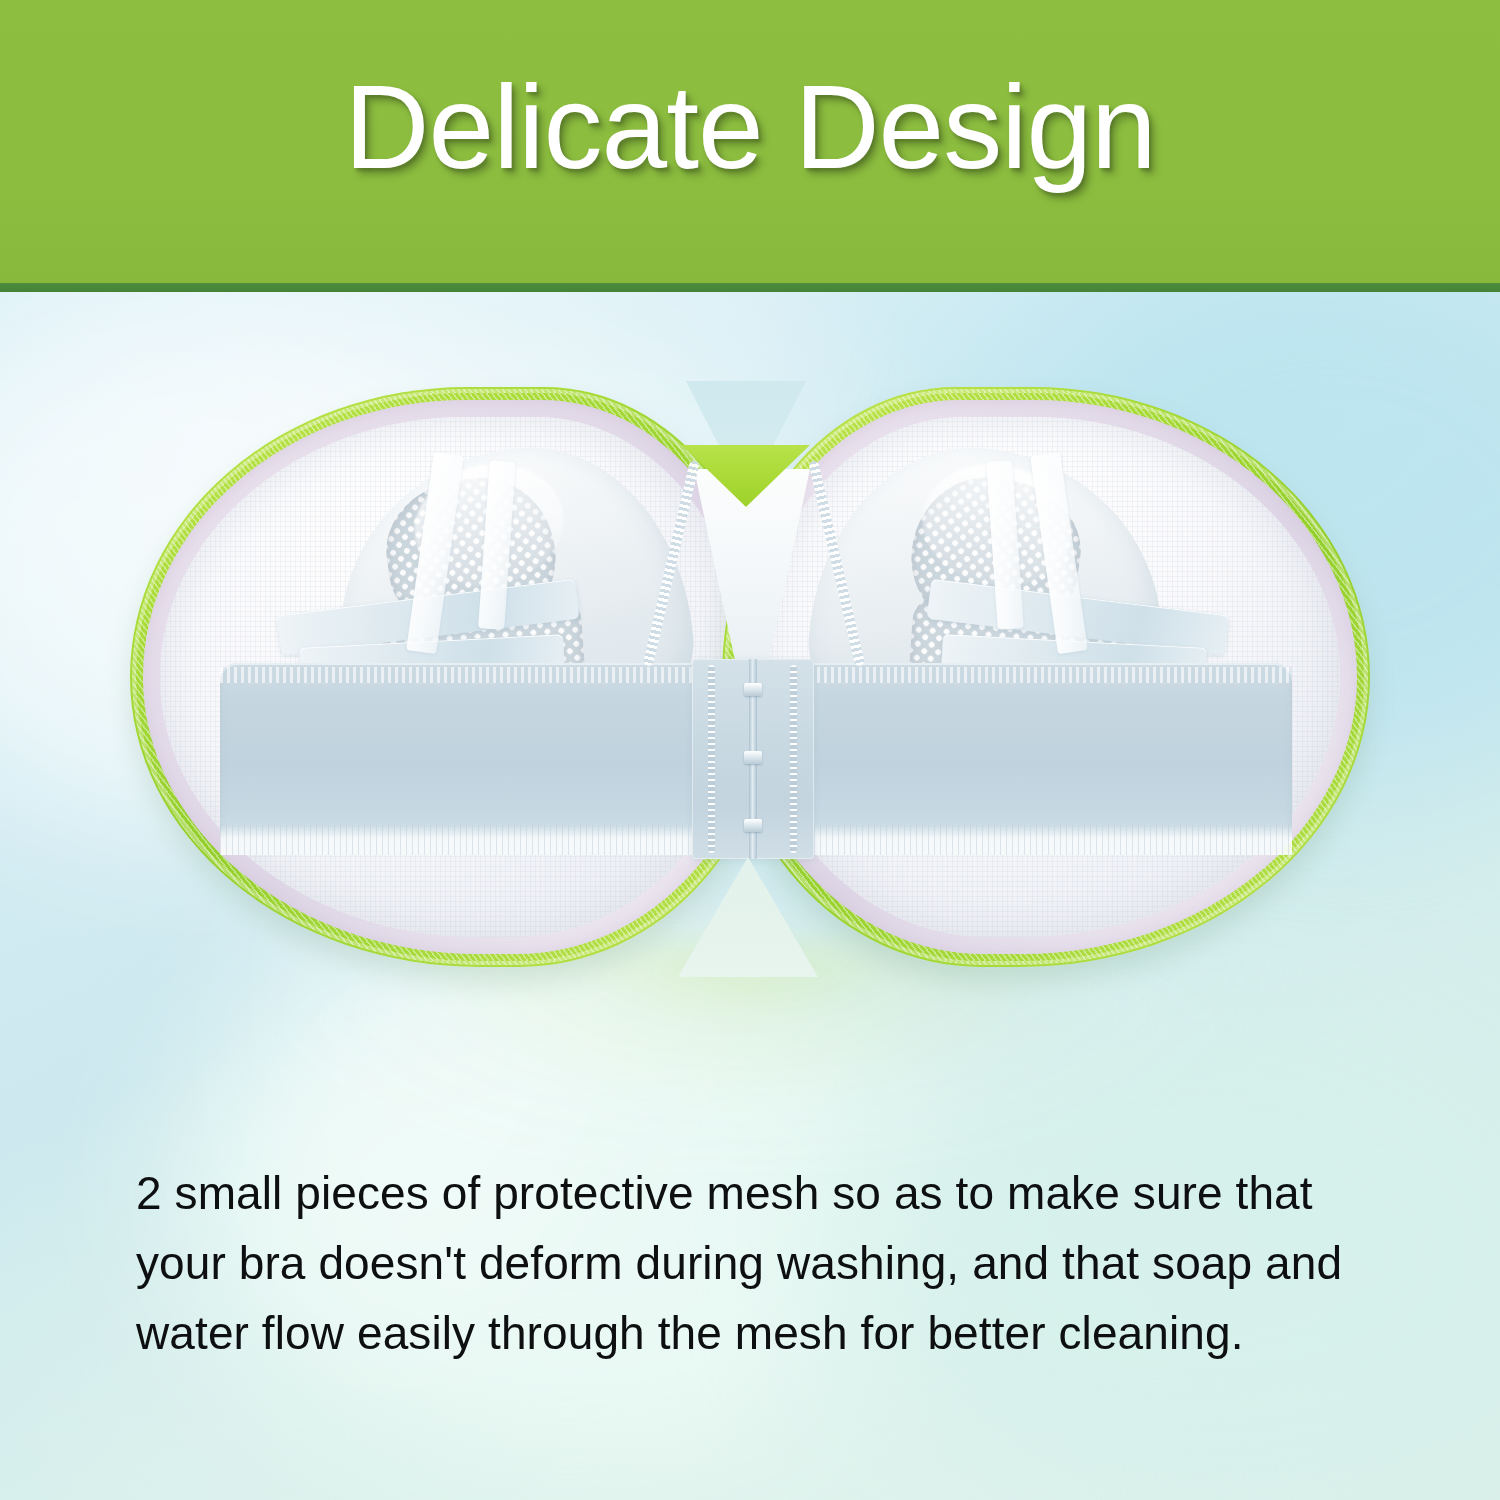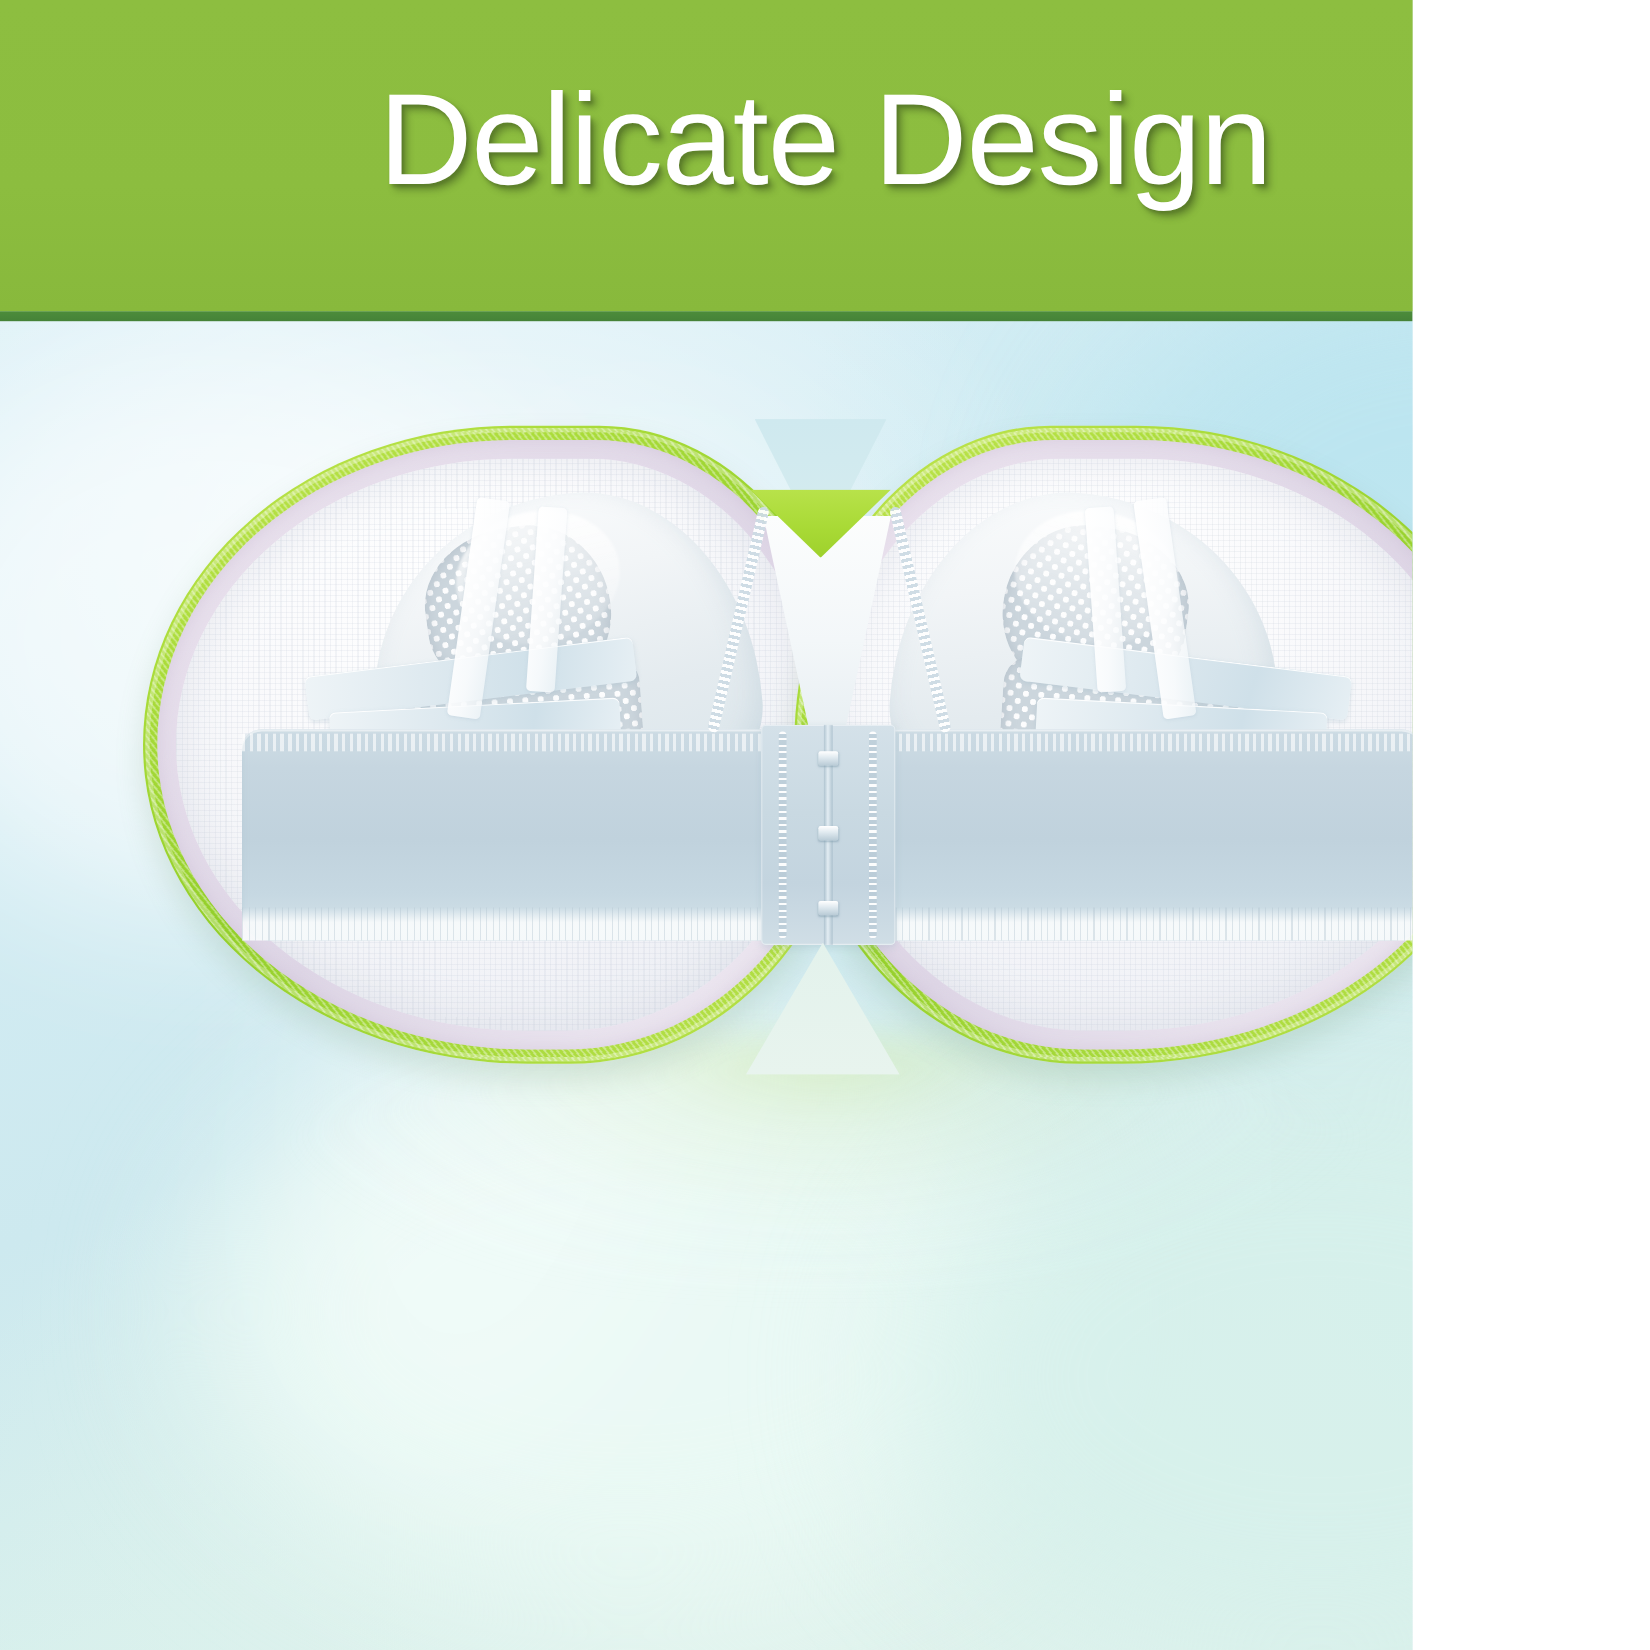--- a/index.html
+++ b/index.html
@@ -3,21 +3,21 @@
 <meta charset="utf-8">
 <title>Delicate Design</title>
 <style>
   html, body {
     margin: 0;
     padding: 0;
     background: #ffffff;
   }
   #page {
     position: relative;
-    width: 1284px;
+    width: 1500px;
     height: 1500px;
     overflow: hidden;
     font-family: "Liberation Sans", "DejaVu Sans", sans-serif;
     background: #dff1f6;
   }
 
   
   #header-banner {
     position: absolute;
     left: 0;
@@ -452,14 +452,15 @@
         </div>
       </div>
 
       <div id="center-notch"></div>
       <div id="center-notch-zip"></div>
       <div id="center-notch-bottom"></div>
 
     </div>
   </div>
 
+  <div id="body-copy">2 small pieces of protective mesh so as to make sure that your bra doesn't deform during washing, and that soap and water flow easily through the mesh for better cleaning.</div>
 
 </div>
 
 </body></html>

